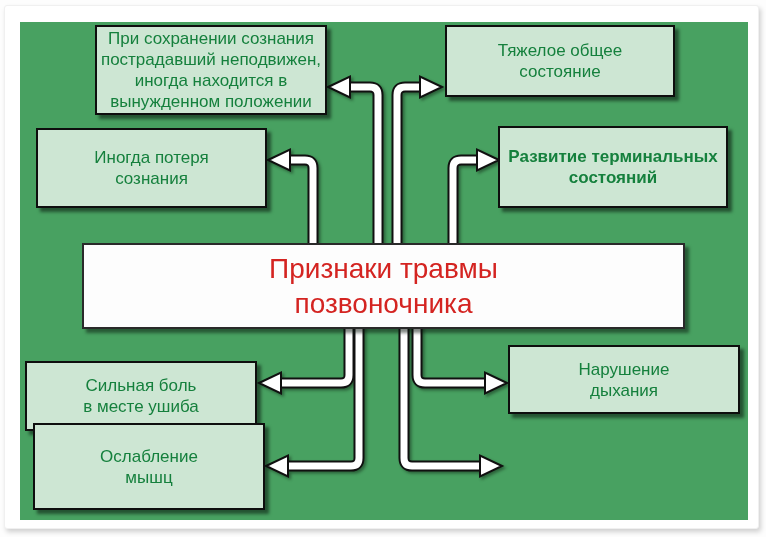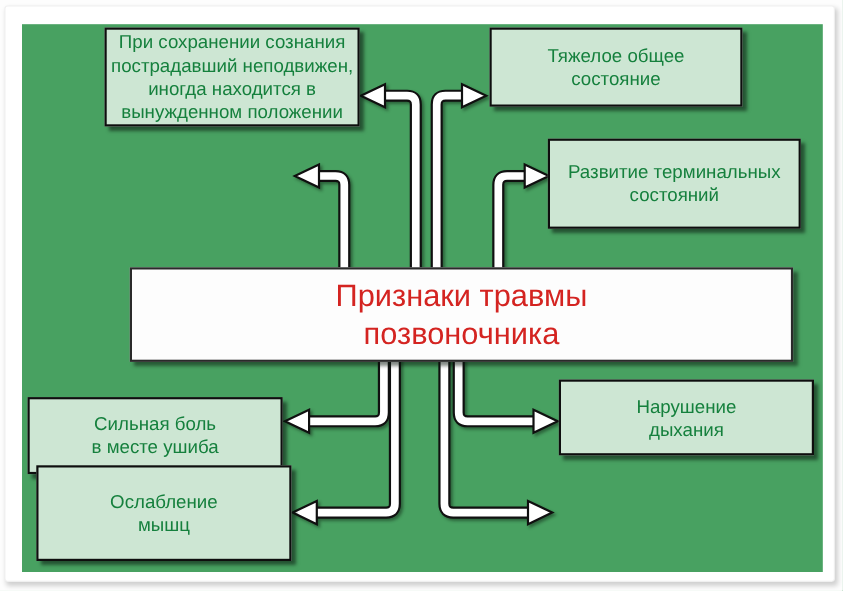--- a/index.html
+++ b/index.html
@@ -57,27 +57,26 @@
     background: #fdfdfd;
     border: 2px solid #2a2a2a;
     box-shadow: 4px 4px 3px rgba(8,20,12,0.5);
     display: flex;
     align-items: center;
     justify-content: center;
     text-align: center;
     color: #d42421;
     font-size: 28px;
     line-height: 35px;
-    margin-left: 36px;
   }
   
   .n0 { left: 95px;  top: 25px;  width: 232px; height: 90px; }
   .n1 { left: 36px;  top: 128px; width: 231px; height: 80px; }
   .n2 { left: 445px; top: 25px;  width: 230px; height: 72px; }
-  .n3 { left: 498px; top: 126px; width: 230px; height: 82px; }
+  .n3 { left: 498px; top: 126px; width: 230px; height: 82px; font-weight: bold; }
   .n4 { left: 25px;  top: 345px; width: 232px; height: 70px; margin-top: 16px; }
   .n5 { left: 33px;  top: 423px; width: 232px; height: 87px; }
   .n6 { left: 508px; top: 345px; width: 232px; height: 69px; }
   .n7 { left: 503px; top: 423px; width: 231px; height: 89px; }
   .shaft-outline { fill: none; stroke: #101010; stroke-width: 11; stroke-linejoin: round; stroke-linecap: butt; }
   .shaft-core    { fill: none; stroke: #ffffff; stroke-width: 7;  stroke-linejoin: round; stroke-linecap: butt; }
   .head          { fill: #ffffff; stroke: #101010; stroke-width: 2; stroke-linejoin: miter; }
 </style>
 </head>
 <body>
@@ -137,20 +136,24 @@
       <polygon class="head" points="502,466 480,455.5 480,476.5"></polygon>
     </g>
   </svg>
 
   <div class="node n0">
     <span class="node-text">При сохранении сознания
 пострадавший неподвижен,
 иногда находится в
 вынужденном положении</span>
   </div>
+  <div class="node n1">
+    <span class="node-text">Иногда потеря
+сознания</span>
+  </div>
   <div class="node n2">
     <span class="node-text">Тяжелое общее
 состояние</span>
   </div>
   <div class="node n3">
     <span class="node-text">Развитие терминальных
 состояний</span>
   </div>
   <div class="node n4">
     <span class="node-text">Сильная боль

